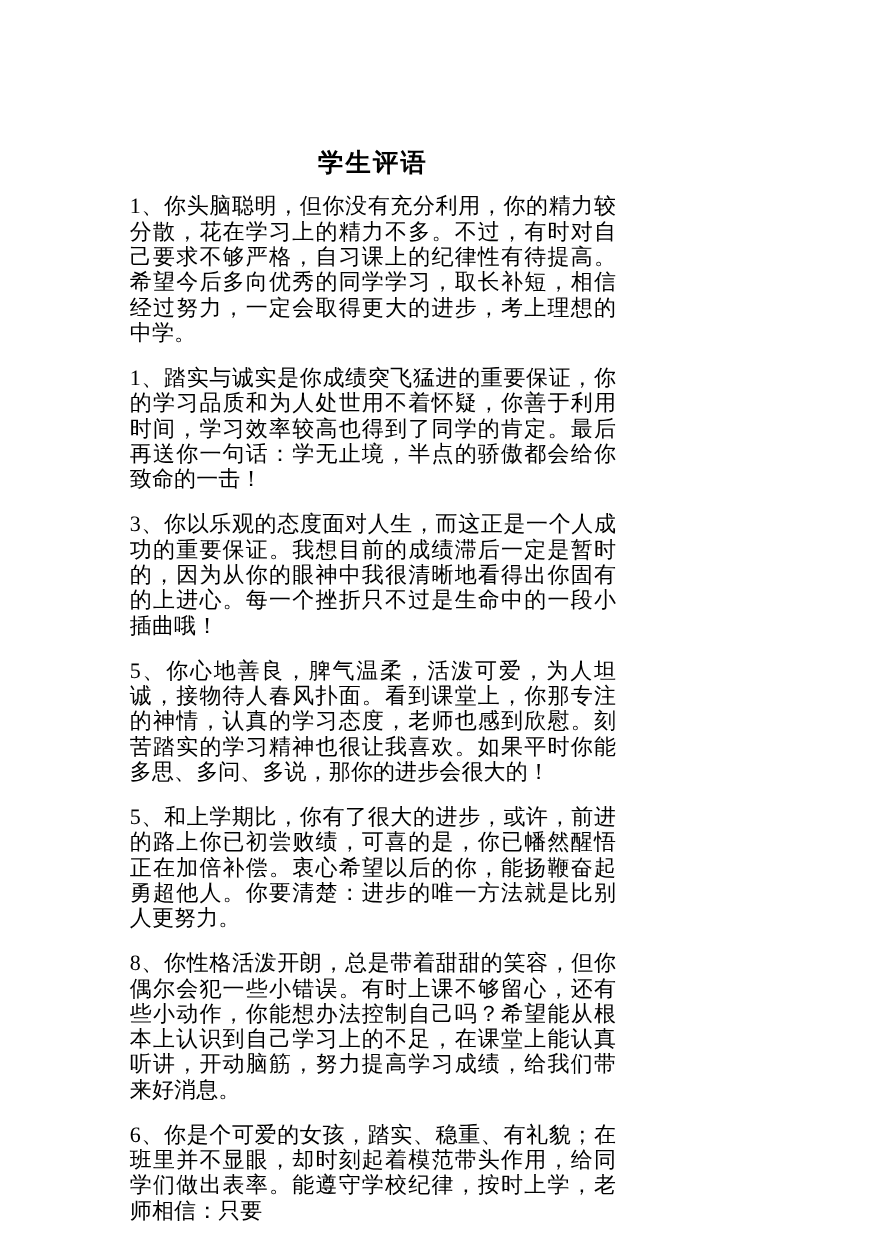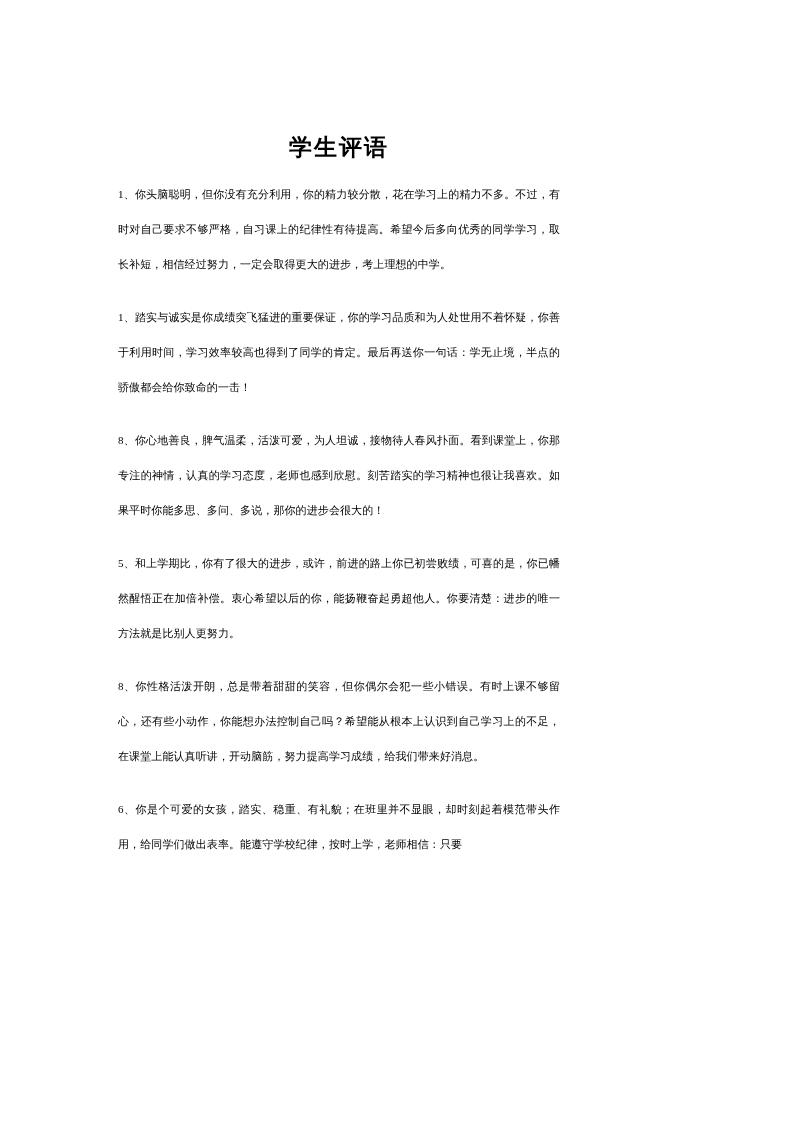--- a/index.html
+++ b/index.html
@@ -27,36 +27,37 @@
   }
   .doc-title {
     text-align: center;
     font-size: 23px;
     font-weight: bold;
     letter-spacing: 2px;
     margin: 0 0 14px 0;
     font-family: "Liberation Sans", "DejaVu Sans", sans-serif;
   }
   .para {
-    font-size: 11px;
-    line-height: 35px;
+    font-size: 20px;
+    line-height: 23px;
     text-align: justify;
     text-justify: inter-ideograph;
     margin: 0 0 18px 0;
     letter-spacing: 0.1px;
   }
   .para:last-child {
     margin-bottom: 0;
   }
 </style>
 </head>
 <body>
 
 <div class="page">
   <h1 class="doc-title">学生评语</h1>
 
   <p class="para">1、你头脑聪明，但你没有充分利用，你的精力较分散，花在学习上的精力不多。不过，有时对自己要求不够严格，自习课上的纪律性有待提高。希望今后多向优秀的同学学习，取长补短，相信经过努力，一定会取得更大的进步，考上理想的中学。</p>
   <p class="para">1、踏实与诚实是你成绩突飞猛进的重要保证，你的学习品质和为人处世用不着怀疑，你善于利用时间，学习效率较高也得到了同学的肯定。最后再送你一句话：学无止境，半点的骄傲都会给你致命的一击！</p>
-  <p class="para">8、你心地善良，脾气温柔，活泼可爱，为人坦诚，接物待人春风扑面。看到课堂上，你那专注的神情，认真的学习态度，老师也感到欣慰。刻苦踏实的学习精神也很让我喜欢。如果平时你能多思、多问、多说，那你的进步会很大的！</p>
+  <p class="para">3、你以乐观的态度面对人生，而这正是一个人成功的重要保证。我想目前的成绩滞后一定是暂时的，因为从你的眼神中我很清晰地看得出你固有的上进心。每一个挫折只不过是生命中的一段小插曲哦！</p>
+  <p class="para">5、你心地善良，脾气温柔，活泼可爱，为人坦诚，接物待人春风扑面。看到课堂上，你那专注的神情，认真的学习态度，老师也感到欣慰。刻苦踏实的学习精神也很让我喜欢。如果平时你能多思、多问、多说，那你的进步会很大的！</p>
   <p class="para">5、和上学期比，你有了很大的进步，或许，前进的路上你已初尝败绩，可喜的是，你已幡然醒悟正在加倍补偿。衷心希望以后的你，能扬鞭奋起勇超他人。你要清楚：进步的唯一方法就是比别人更努力。</p>
   <p class="para">8、你性格活泼开朗，总是带着甜甜的笑容，但你偶尔会犯一些小错误。有时上课不够留心，还有些小动作，你能想办法控制自己吗？希望能从根本上认识到自己学习上的不足，在课堂上能认真听讲，开动脑筋，努力提高学习成绩，给我们带来好消息。</p>
   <p class="para">6、你是个可爱的女孩，踏实、稳重、有礼貌；在班里并不显眼，却时刻起着模范带头作用，给同学们做出表率。能遵守学校纪律，按时上学，老师相信：只要</p>
 </div>
 
 </body></html>

